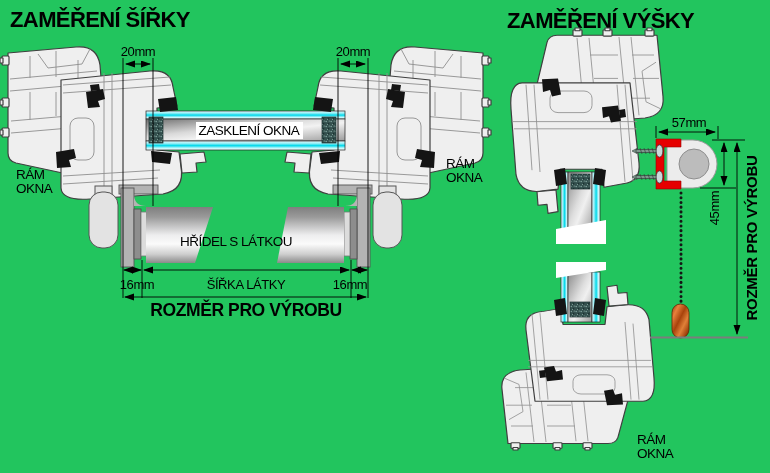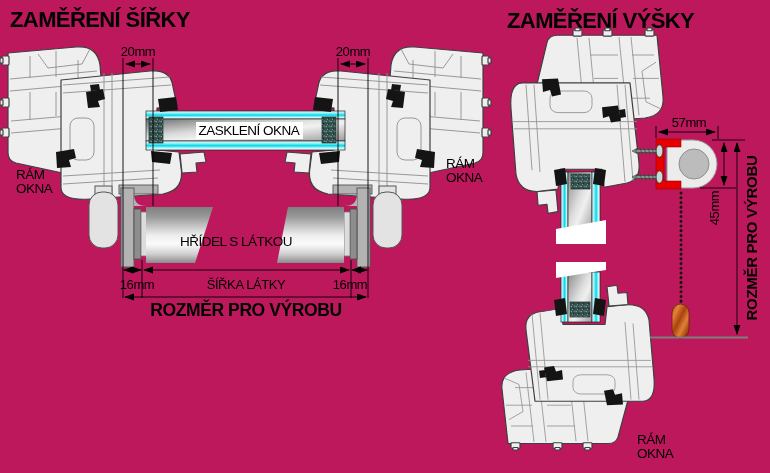--- a/index.html
+++ b/index.html
@@ -1,16 +1,16 @@
 <!DOCTYPE html>
 <html><head>
 <meta charset="utf-8">
 <style>
   html,body{margin:0;padding:0;background:#fff;}
-  .canvas{position:relative;width:770px;height:473px;background:#be185d;overflow:hidden;}
+  .canvas{position:relative;width:770px;height:473px;background:#22c55e;overflow:hidden;}
   svg{position:absolute;left:0;top:0;}
   text{font-family:"Liberation Sans","DejaVu Sans",sans-serif;fill:#000;}
   .ttl{font-size:22px;font-weight:bold;letter-spacing:-0.6px;}
   .lbl{font-size:13.5px;letter-spacing:-0.5px;}
   .dimt{font-size:13px;letter-spacing:-0.4px;}
   .big{font-size:17.5px;font-weight:bold;letter-spacing:-0.4px;}
   .vbig{font-size:15px;font-weight:bold;letter-spacing:-0.3px;}
   .mid{text-anchor:middle;}
   .prof{fill:#efefef;stroke:#3f3f3f;stroke-width:1.2;stroke-linejoin:round;}
   .thin{fill:none;stroke:#8f8f8f;stroke-width:0.9;}

